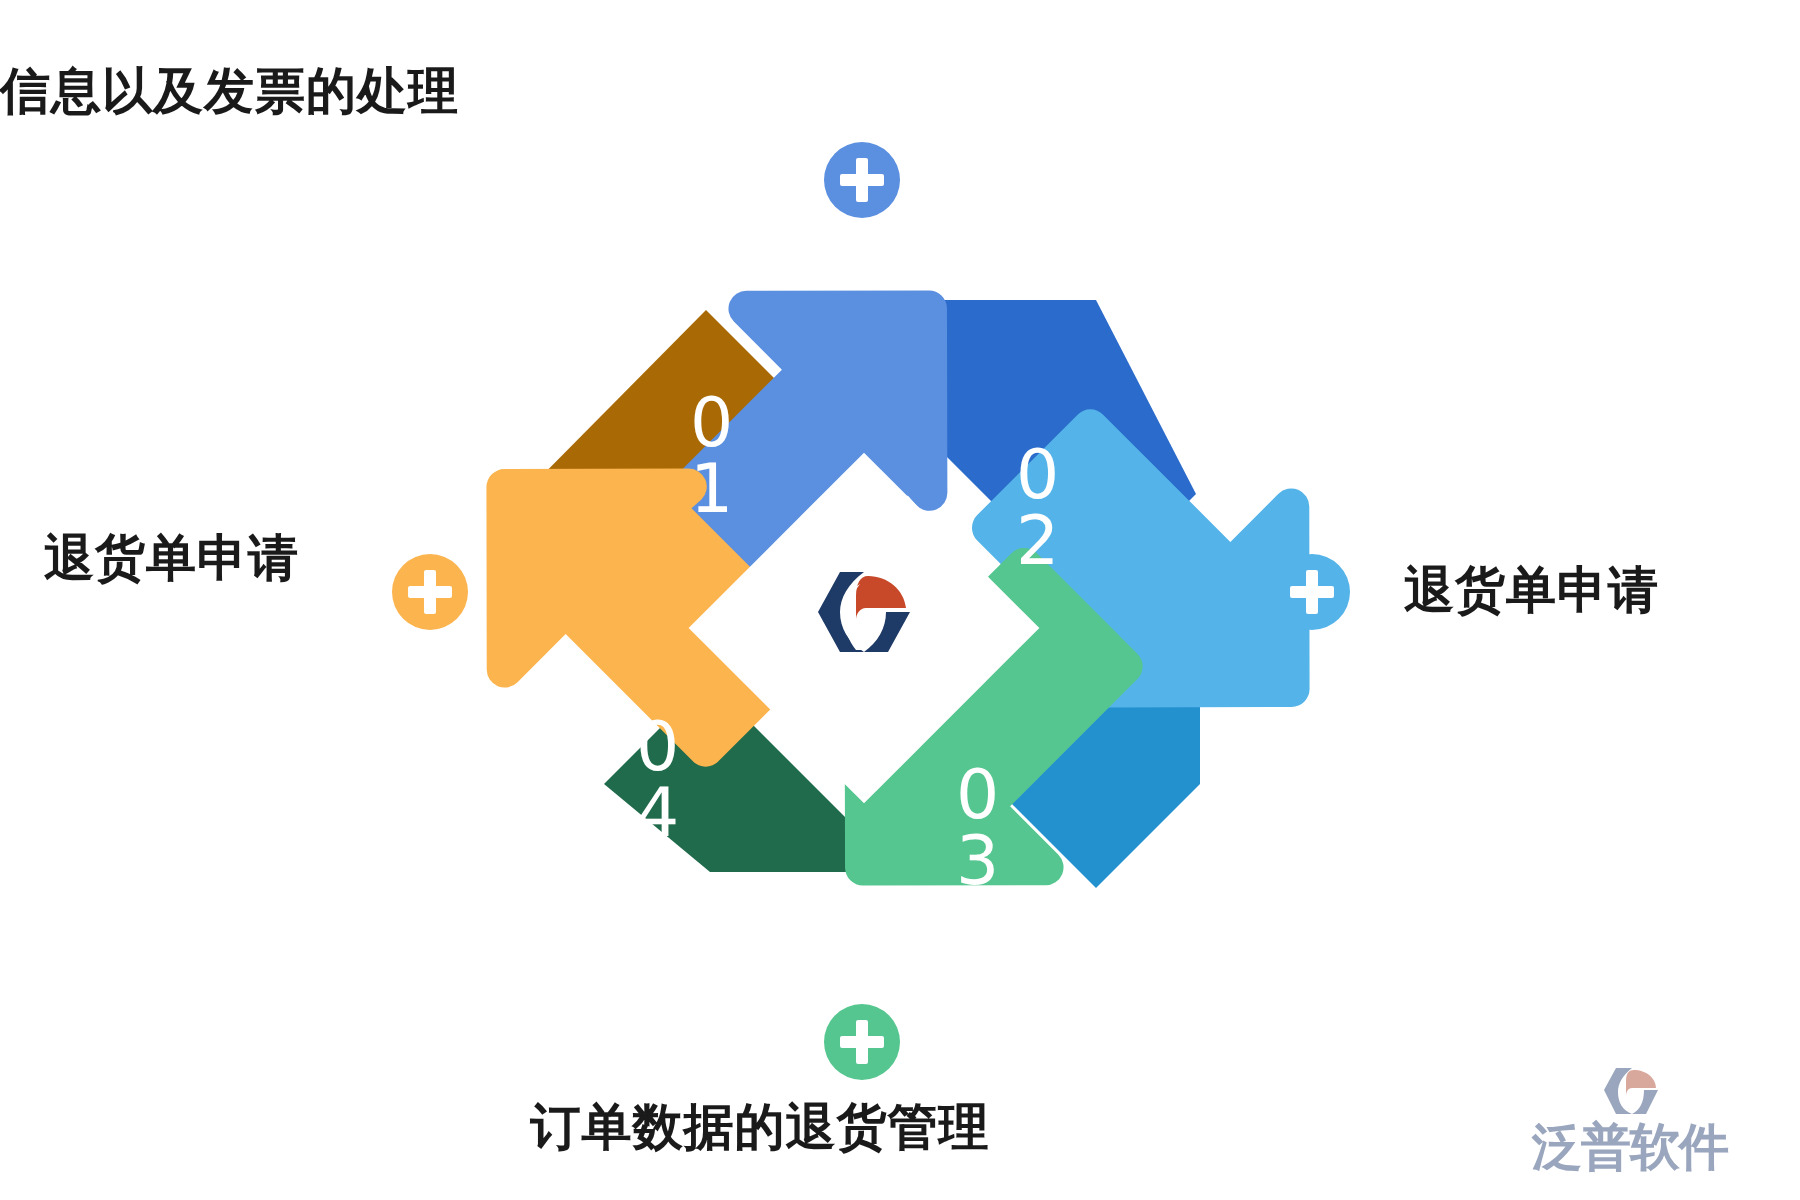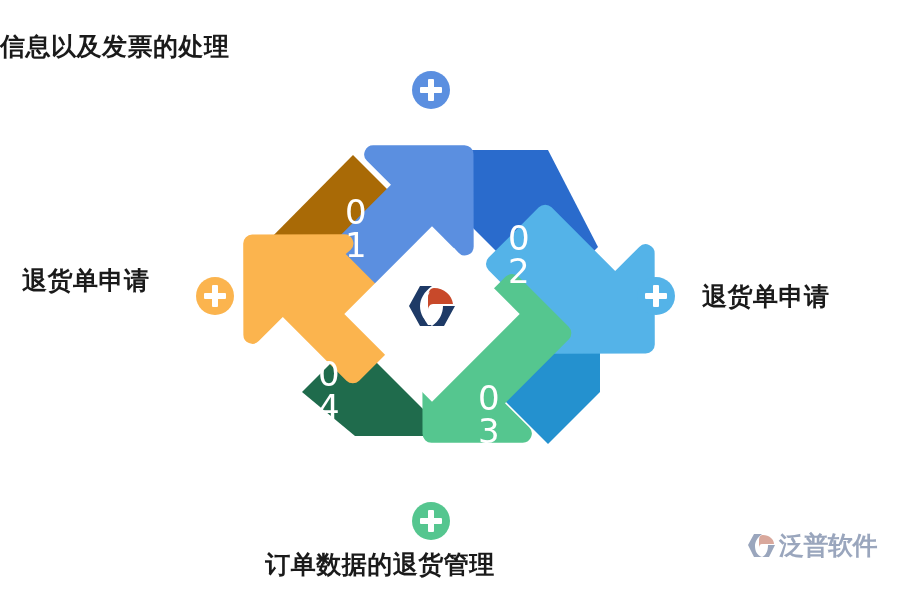--- a/index.html
+++ b/index.html
@@ -115,20 +115,21 @@
     position: absolute;
     right: 16px;
     bottom: 14px;
     width: 138px;
     height: 54px;
   }
   #watermark .wm-row {
     display: flex;
     align-items: center;
     gap: 3px;
+    flex-direction: column;
   }
   #watermark .wm-title {
     font-size: 25px;
     font-weight: bold;
     color: #9aa6bd;
     line-height: 1;
     letter-spacing: -0.5px;
   }
   #watermark .wm-url {
     margin-top: 3px;

